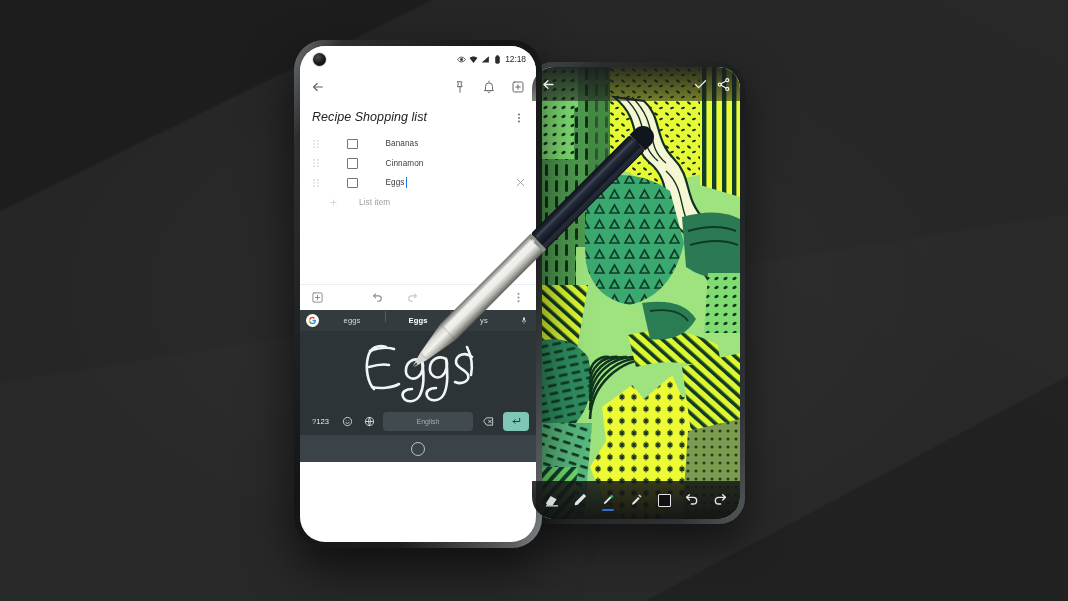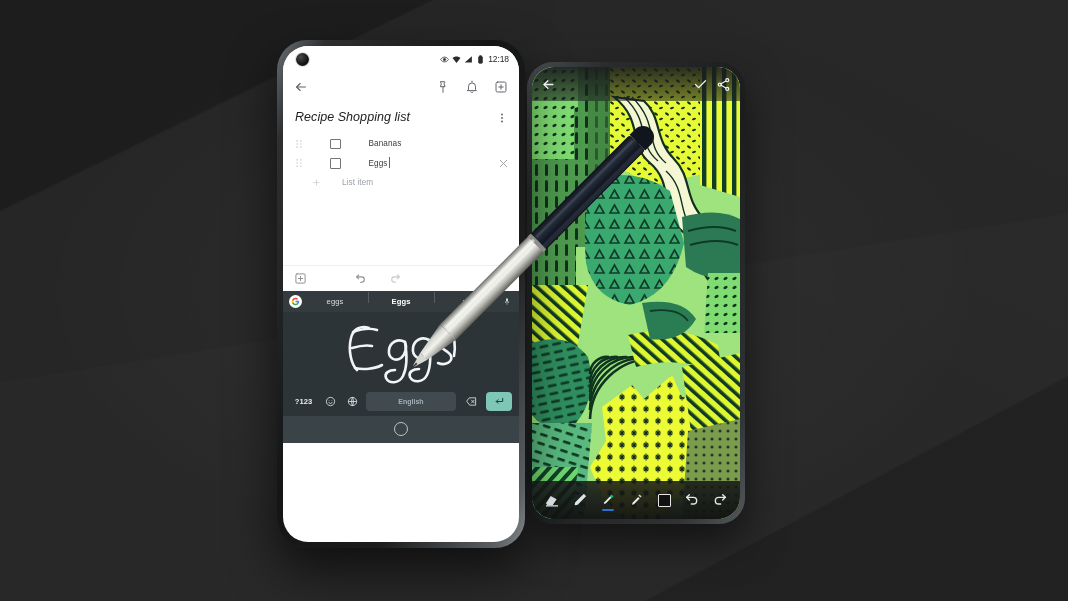--- a/index.html
+++ b/index.html
@@ -60,21 +60,21 @@
   }
   .tool{position:relative;width:18px;height:20px;display:flex;align-items:center;justify-content:center;}
   .tool svg{display:block;width:16px;height:16px;}
   .tool.active::after{
     content:"";position:absolute;bottom:-1px;left:3px;right:3px;height:2px;background:#2f6fd0;border-radius:1px;
   }
   .swatch{width:11px;height:11px;background:#111;border:1.6px solid #e7e7e7;border-radius:1px;}
 
   
   #phone-left{
-    position:absolute;left:277px;top:40px;width:248px;height:508px;
+    position:absolute;left:294px;top:40px;width:248px;height:508px;
     border-radius:30px;
     background:linear-gradient(115deg,#6c7073 0%,#2d2f31 10%,#141516 44%,#1a1c1d 70%,#5c6063 94%,#878c8f 100%);
     box-shadow:0 22px 48px rgba(0,0,0,0.62);
     padding:6px;box-sizing:border-box;z-index:4;
   }
   #phone-left .l-inner{
     position:relative;width:100%;height:100%;border-radius:25px;overflow:hidden;background:#fff;
   }
 
   
@@ -157,21 +157,21 @@
   .micwrap svg{display:block;width:8px;height:11px;}
 
   .handwriting{height:78px;position:relative;background:#2d3438;overflow:hidden;}
   .handwriting svg{position:absolute;left:0;top:0;width:100%;height:100%;}
 
   .keyrow{
     height:26px;display:flex;align-items:center;gap:5px;padding:3px 7px 5px 7px;box-sizing:border-box;
   }
   .key{
     height:19px;border-radius:4px;display:flex;align-items:center;justify-content:center;
-    font-size:7.6px;color:#e8edef;background:#3b4347;flex:0 0 auto;font-weight:bold;
+    font-size:7.6px;color:#e8edef;background:#3b4347;flex:0 0 auto;
   }
   .key.sym{width:27px;background:transparent;}
   .key.ico{width:17px;background:transparent;}
   .key.ico svg{display:block;width:11px;height:11px;}
   .key.space{flex:1;background:#414a4e;color:#9fb0b6;font-size:7px;}
   .key.del{width:20px;background:transparent;}
   .key.del svg{display:block;width:13px;height:11px;}
   .key.enter{width:26px;background:#7ec6b6;}
   .key.enter svg{display:block;width:12px;height:11px;}
 
@@ -465,20 +465,34 @@
                   <circle cx="9" cy="8" r="1.3"></circle>
                 <circle cx="3" cy="13" r="1.3"></circle>
                   <circle cx="9" cy="13" r="1.3"></circle>
               </svg>
             </span>
             <span class="cbox"></span>
             <span class="litext">Bananas</span>
           </div>
 
 
+          <div class="li">
+            <span class="drag">
+              <svg viewBox="0 0 12 16" fill="#9aa0a6">
+                <circle cx="3" cy="3" r="1.3"></circle>
+                  <circle cx="9" cy="3" r="1.3"></circle>
+                <circle cx="3" cy="8" r="1.3"></circle>
+                  <circle cx="9" cy="8" r="1.3"></circle>
+                <circle cx="3" cy="13" r="1.3"></circle>
+                  <circle cx="9" cy="13" r="1.3"></circle>
+              </svg>
+            </span>
+            <span class="cbox"></span>
+            <span class="litext">Cinnamon</span>
+          </div>
 
           <div class="li">
             <span class="drag">
               <svg viewBox="0 0 12 16" fill="#9aa0a6">
                 <circle cx="3" cy="3" r="1.3"></circle>
                   <circle cx="9" cy="3" r="1.3"></circle>
                 <circle cx="3" cy="8" r="1.3"></circle>
                   <circle cx="9" cy="8" r="1.3"></circle>
                 <circle cx="3" cy="13" r="1.3"></circle>
                   <circle cx="9" cy="13" r="1.3"></circle>

